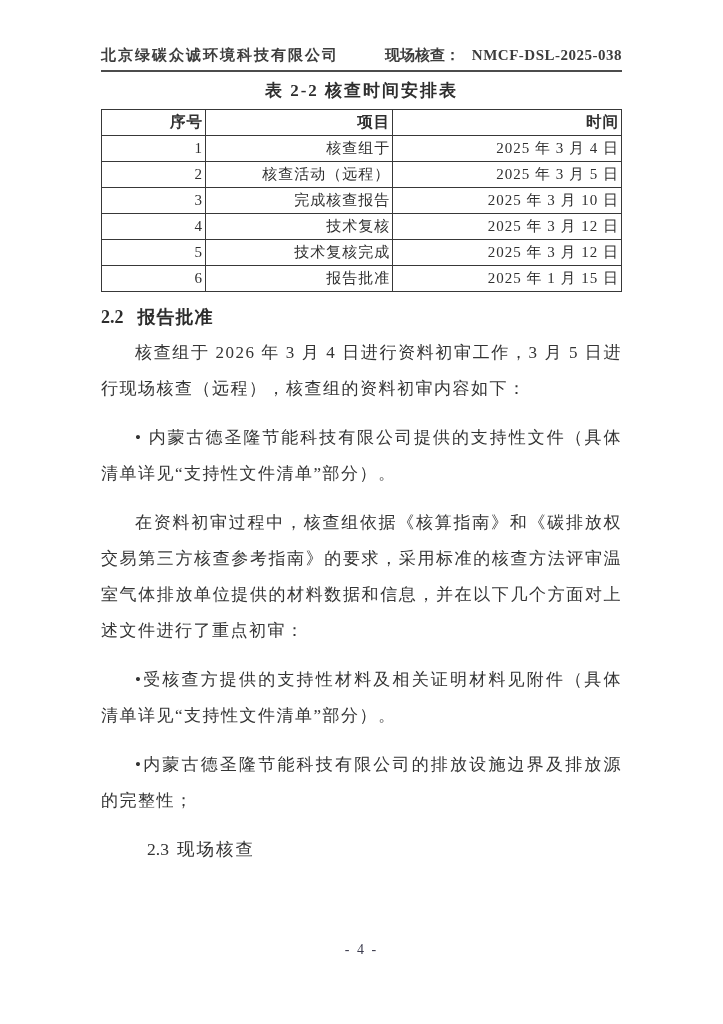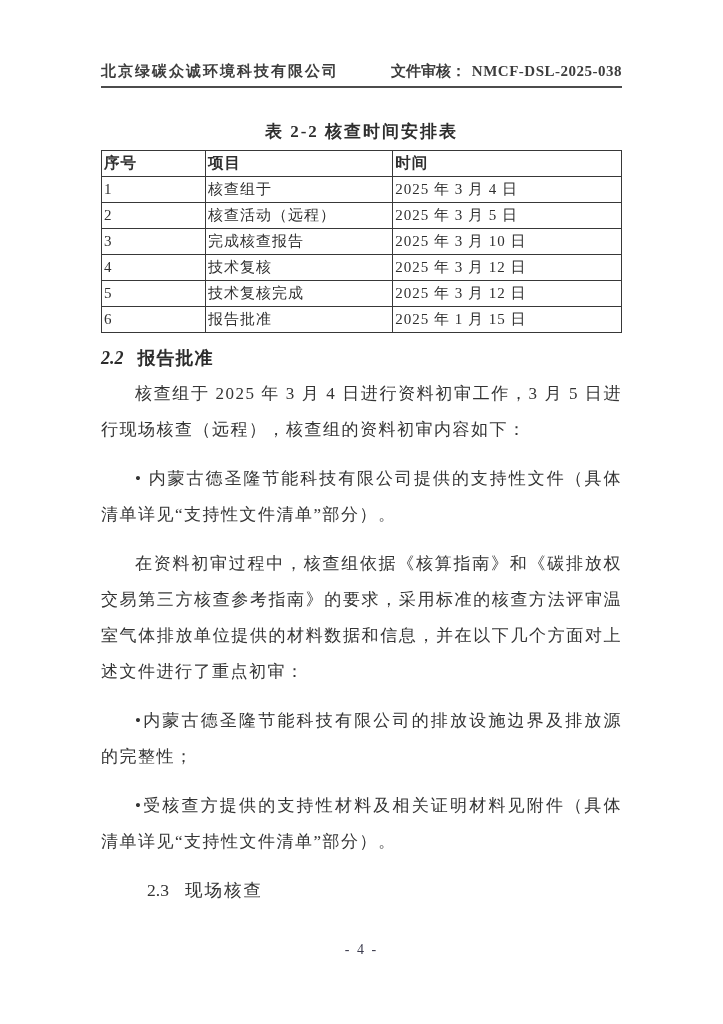--- a/index.html
+++ b/index.html
@@ -10,21 +10,21 @@
     margin: 0 auto;
     background: #ffffff;
     font-family: "Liberation Serif", "DejaVu Serif", serif;
     color: #363636;
     overflow: hidden;
   }
   .content { margin: 0 101px; width: 521px; }
 
   
   .doc-header {
-    padding-top: 62px;
+    padding-top: 46px;
     display: flex;
     justify-content: space-between;
     align-items: flex-start;
     border-bottom: 2px solid #4c4c4c;
     padding-bottom: 5px;
   }
   .doc-header .company {
     font-size: 15px;
     letter-spacing: 2px;
     font-weight: 600;
@@ -32,73 +32,73 @@
   }
   .doc-header .archive {
     font-size: 15px;
     color: #3d3d3d;
     font-weight: 600;
     white-space: nowrap;
   }
   .doc-header .archive .num {
     font-weight: 600;
     letter-spacing: 0.5px;
-    margin-left: 2px;
+    margin-left: 8px;
   }
 
   
   .table-caption {
-    margin-top: 32px;
+    margin-top: 7px;
     text-align: center;
     font-weight: bold;
     font-size: 17px;
     letter-spacing: 2px;
     color: #2e2e2e;
   }
 
   
   table.schedule {
     width: 100%;
     margin-top: 7px;
     border-collapse: collapse;
     table-layout: fixed;
   }
   table.schedule th, table.schedule td {
     border: 1px solid #383838;
     height: 25px;
-    text-align: left;
+    text-align: right;
     vertical-align: middle;
     font-size: 15px;
     letter-spacing: 1px;
     padding: 0 2px;
     color: #2f2f2f;
   }
   table.schedule th { font-weight: bold; font-size: 15.5px; }
   col.c-no   { width: 20%; }
   col.c-item { width: 36%; }
   col.c-time { width: 44%; }
 
   
   .sec-heading {
     margin-top: 13px;
     font-weight: bold;
     font-size: 18px;
     color: #2c2c2c;
     letter-spacing: 1px;
   }
-  .sec-heading .sec-num { margin-right: 14px; letter-spacing: 0; font-style: italic; }
+  .sec-heading .sec-num { margin-right: 14px; letter-spacing: 0; }
 
   .sec-heading-sub {
     margin: 18px 0 0 46px;
     font-weight: normal;
     font-size: 17.5px;
     color: #333333;
     letter-spacing: 2px;
   }
-  .sec-heading-sub .sec-num { margin-right: 16px; letter-spacing: 0; }
+  .sec-heading-sub .sec-num { margin-right: 8px; letter-spacing: 0; }
 
   p.body {
     margin: 6px 0 5px 0;
     font-size: 17px;
     line-height: 36px;
     letter-spacing: 1.5px;
     text-align: justify;
     text-indent: 2em;
     color: #343434;
   }
@@ -125,21 +125,21 @@
 </style>
 </head>
 <body>
 
 <div class="page">
   <div class="content">
 
     <div class="doc-header">
       <span class="company">北京绿碳众诚环境科技有限公司</span>
       <span class="archive">
-        <span>文件审核：</span>
+        <span>现场核查：</span>
         <span class="num">NMCF-DSL-2025-038</span>
       </span>
     </div>
 
     <div class="table-caption">表 2-2 核查时间安排表</div>
 
     <table class="schedule">
       <colgroup>
         <col class="c-no">
           <col class="c-item">
@@ -183,25 +183,25 @@
           <td>报告批准</td>
           <td>2025 年 1 月 15 日</td>
         </tr>
       </tbody>
     </table>
 
     <div class="sec-heading">
       <span class="sec-num">2.2</span><span>报告批准</span>
     </div>
 
-    <p class="body">核查组于 2025 年 3 月 4 日进行资料初审工作，3 月 5 日进行现场核查（远程），核查组的资料初审内容如下：</p>
+    <p class="body">核查组于 2026 年 3 月 4 日进行资料初审工作，3 月 5 日进行现场核查（远程），核查组的资料初审内容如下：</p>
     <p class="body gap">• 内蒙古德圣隆节能科技有限公司提供的支持性文件（具体清单详见“支持性文件清单”部分）。</p>
     <p class="body gap">在资料初审过程中，核查组依据《核算指南》和《碳排放权交易第三方核查参考指南》的要求，采用标准的核查方法评审温室气体排放单位提供的材料数据和信息，并在以下几个方面对上述文件进行了重点初审：</p>
+    <p class="body gap">•受核查方提供的支持性材料及相关证明材料见附件（具体清单详见“支持性文件清单”部分）。</p>
     <p class="body gap">•内蒙古德圣隆节能科技有限公司的排放设施边界及排放源的完整性；</p>
-    <p class="body gap">•受核查方提供的支持性材料及相关证明材料见附件（具体清单详见“支持性文件清单”部分）。</p>
 
     <div class="sec-heading-sub">
       <span class="sec-num">2.3</span><span>现场核查</span>
     </div>
 
 
   </div>
 
   <div class="footer">- 4 -</div>
 </div>

